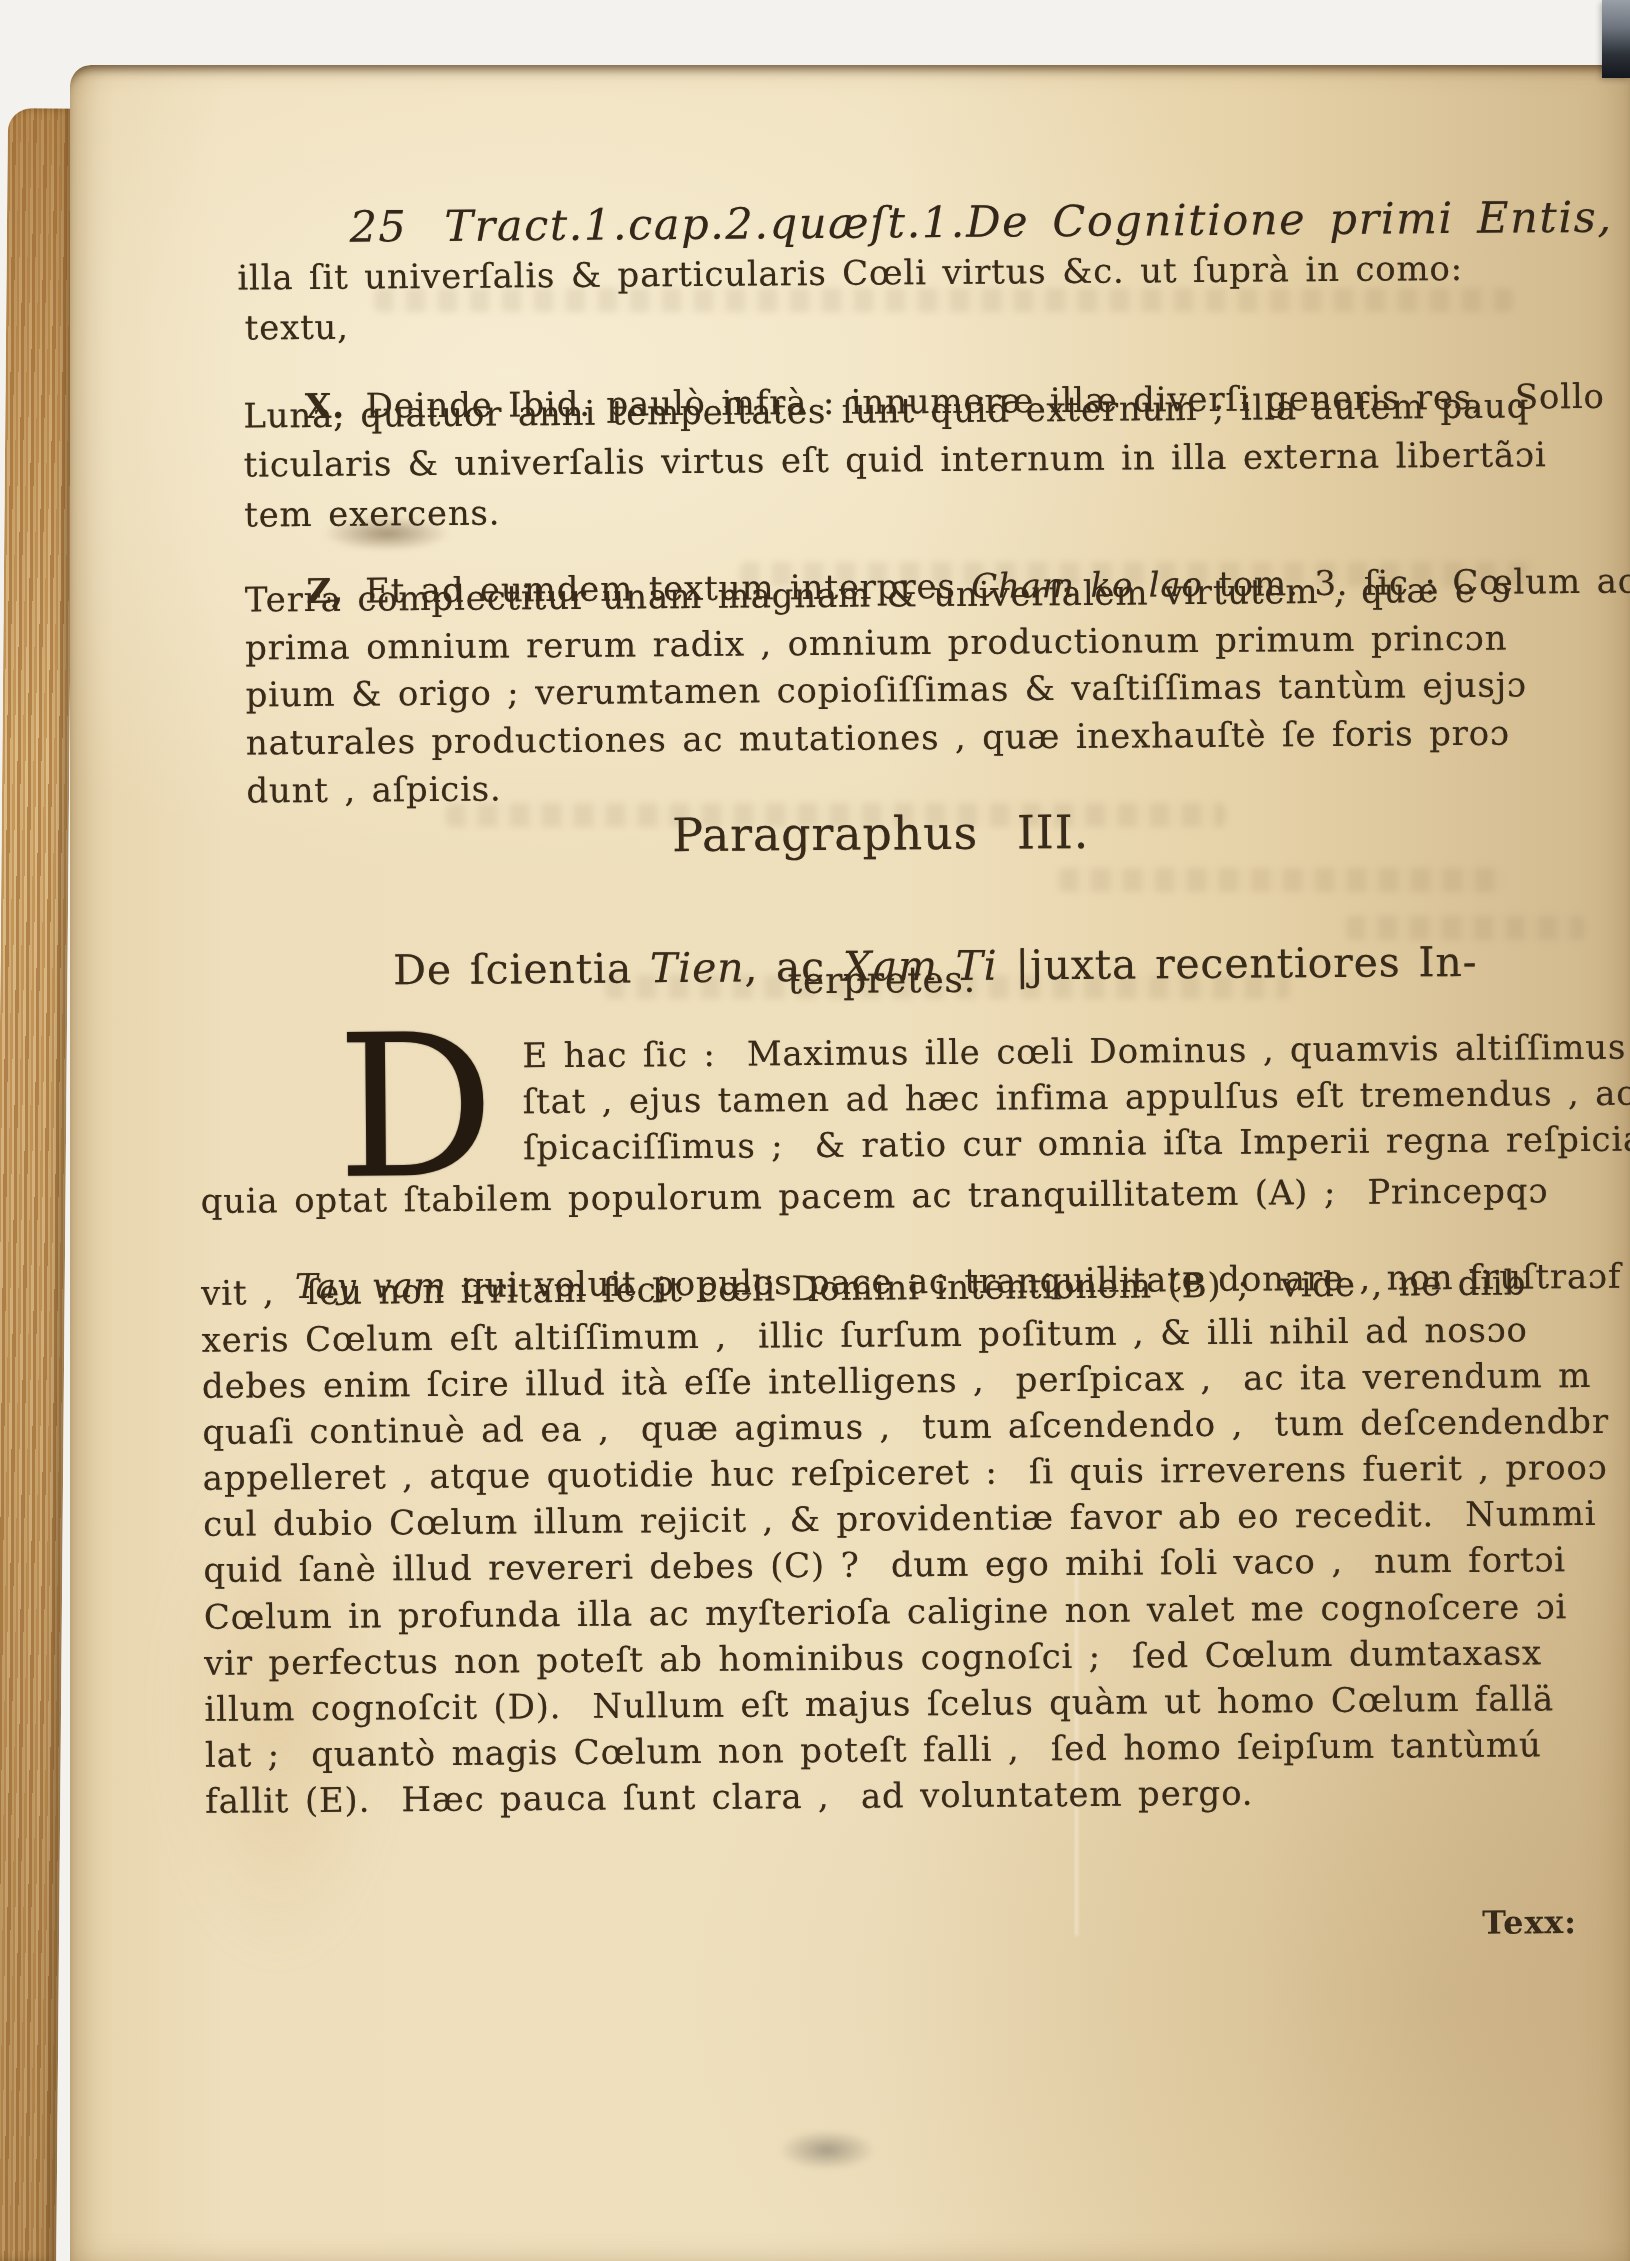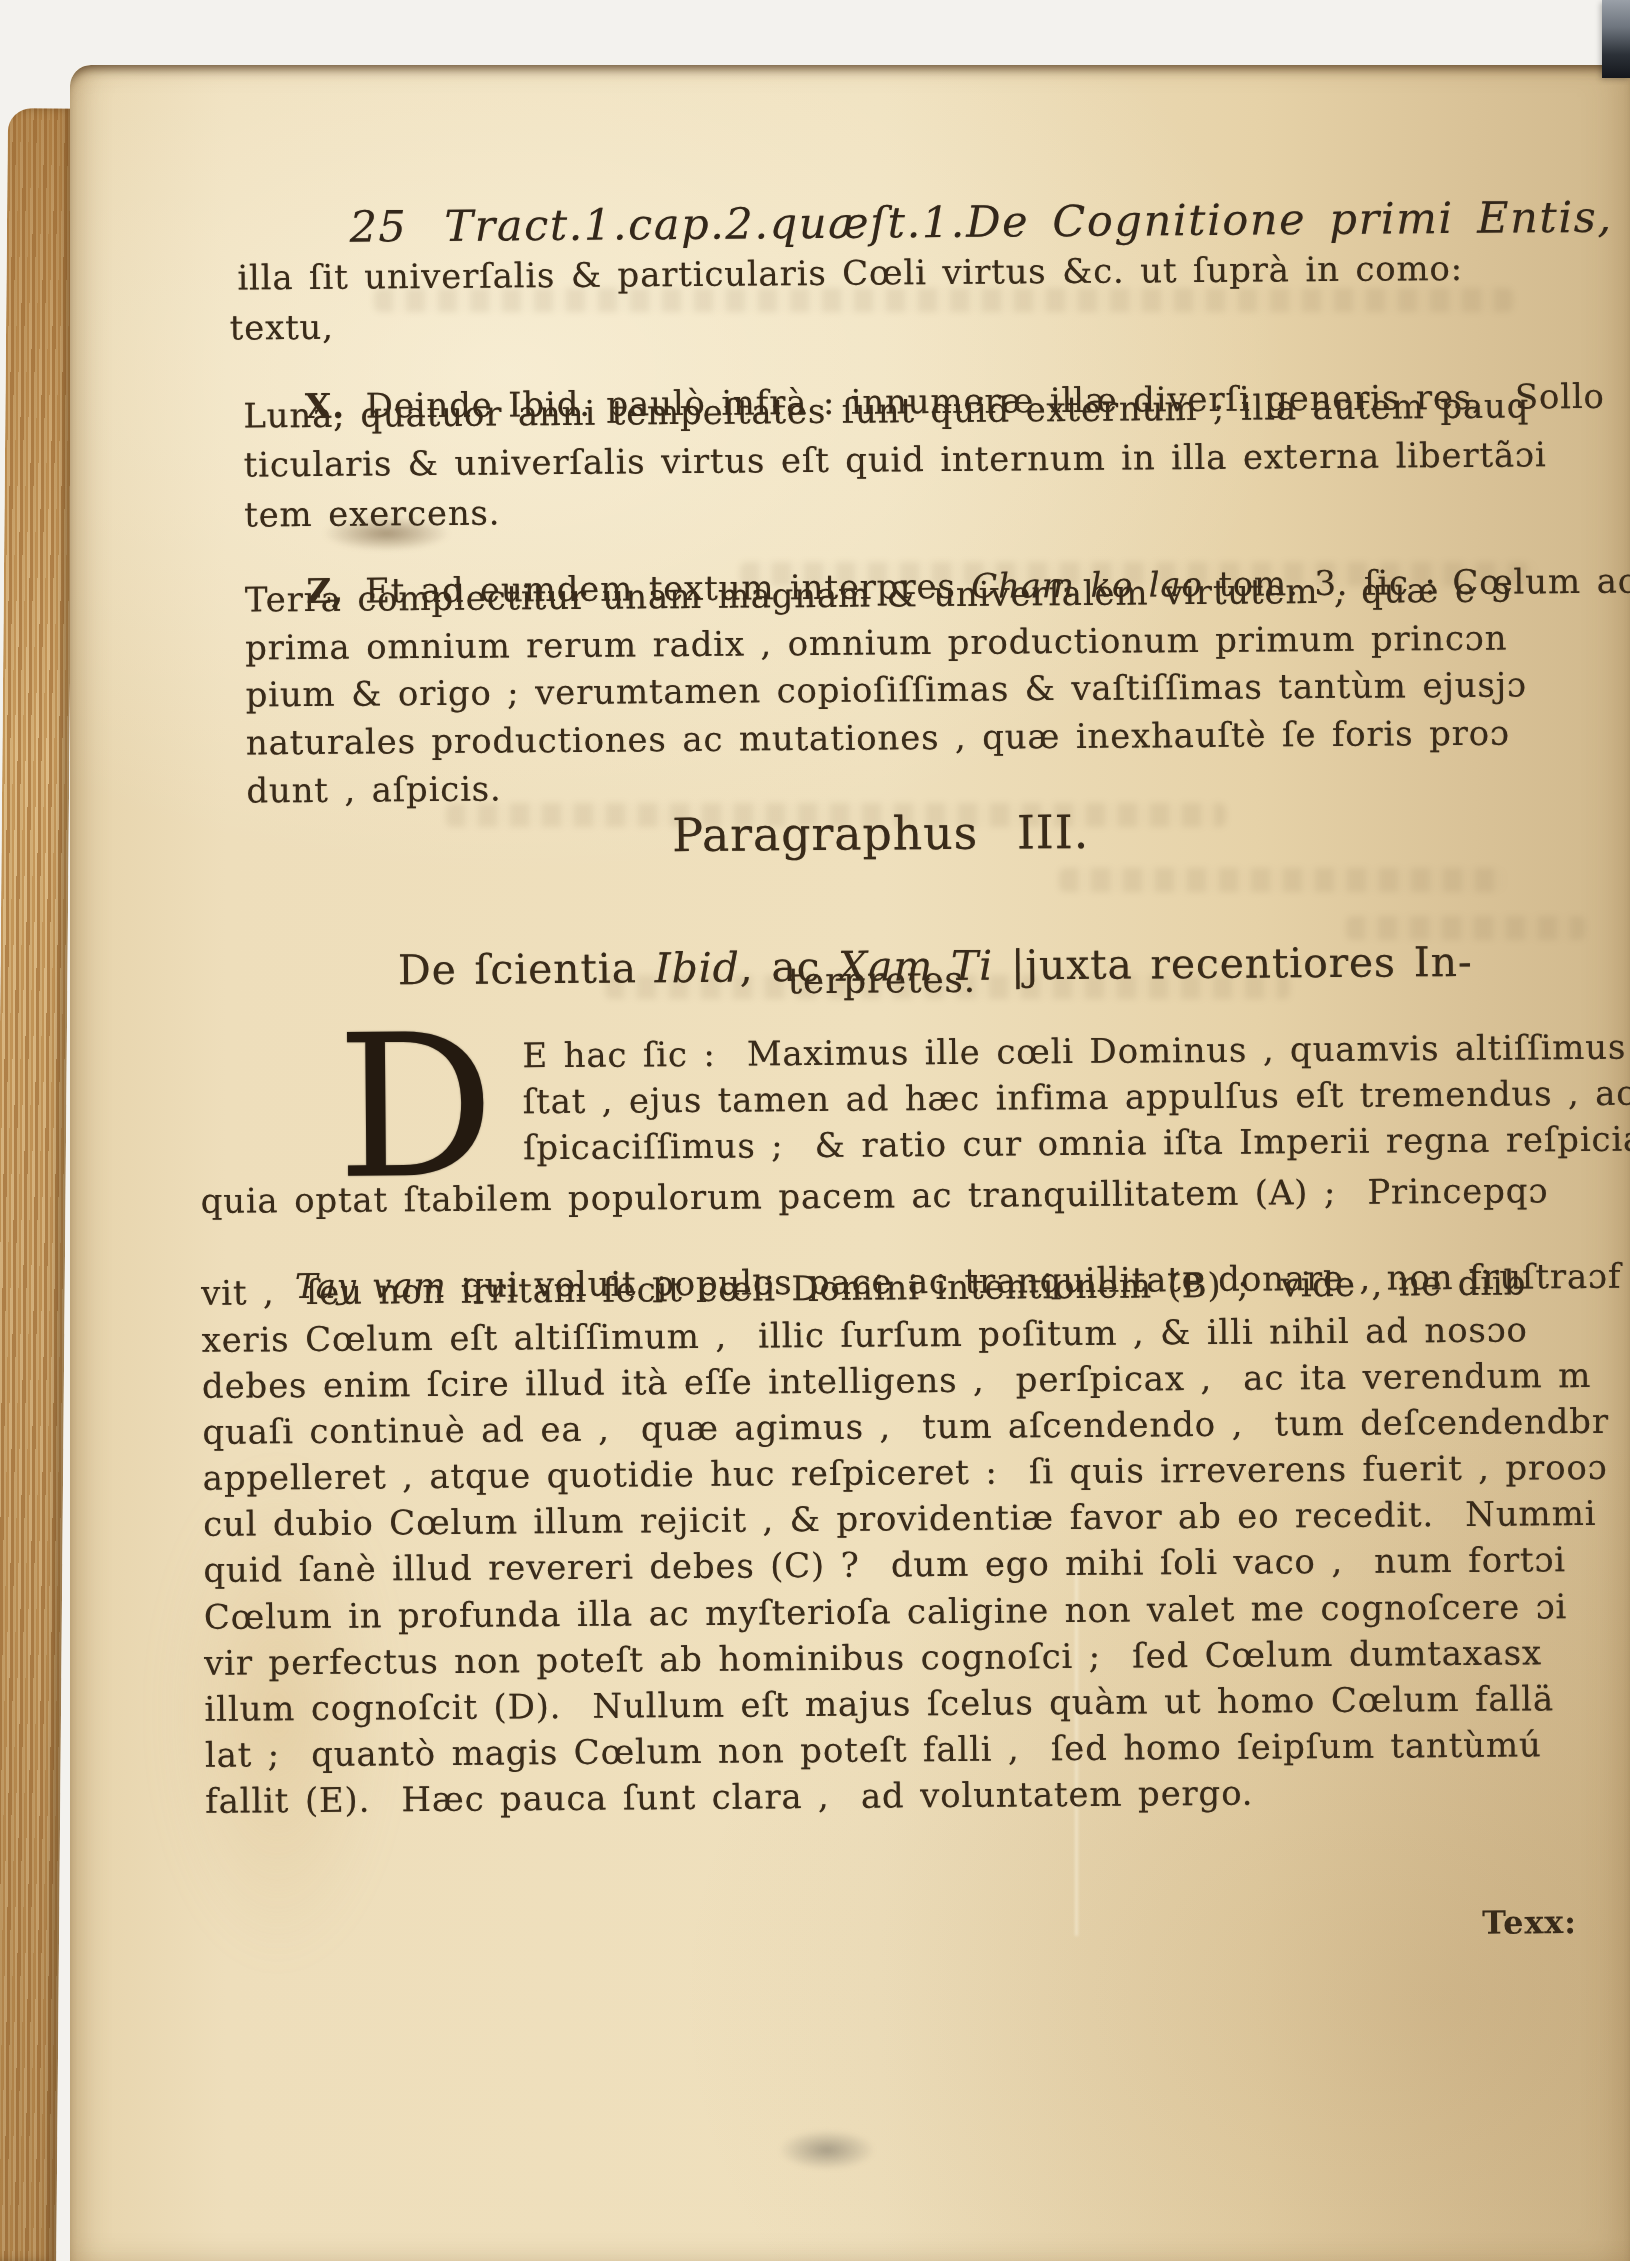--- a/index.html
+++ b/index.html
@@ -102,41 +102,41 @@
   <div class="ghost" style="left:1346px;top:916px;width:239px"></div>
   <div class="ghost" style="left:605px;top:975px;width:685px"></div>
 
   <div class="content">
 
     <div class="header-line">
       <span class="pnum">25</span><span>Tract.1.cap.2.quæſt.1.De Cognitione primi Entis,</span>
     </div>
 
     <div class="line" style="left:237px;top:253px">illa ſit univerſalis &amp; particularis Cœli virtus &amp;c. ut ſuprà in como:</div>
-    <div class="line" style="left:229px;top:303px">textu,</div>
+    <div class="line" style="left:244px;top:303px">textu,</div>
 
     <div class="line" style="left:210px;top:342px">
       <span class="marker">X.</span><span>Deinde Ibid. paulò infrà : innumeræ illæ diverſi generis res,  Sollo</span>
     </div>
     <div class="line" style="left:242px;top:391px">Luna, quatuor anni tempeſtates ſunt quid externum ; illa autem pauq</div>
     <div class="line" style="left:242px;top:440px">ticularis &amp; univerſalis virtus eſt quid internum in illa externa libertãɔi</div>
     <div class="line" style="left:242px;top:490px">tem exercens.</div>
 
     <div class="line" style="left:210px;top:527px">
       <span class="marker">Z,</span><span>Et ad eumdem textum interpres </span><span class="it">Cham ko lao</span><span> tom. 3. ſic : Cœlum ac n</span>
     </div>
     <div class="line" style="left:242px;top:575px">Terra complectitur unam magnam &amp; univerſalem virtutem , quæ e ɔ</div>
     <div class="line" style="left:242px;top:623px">prima omnium rerum radix , omnium productionum primum princɔn</div>
     <div class="line" style="left:242px;top:670px">pium &amp; origo ; verumtamen copioſiſſimas &amp; vaſtiſſimas tantùm ejusjɔ</div>
     <div class="line" style="left:242px;top:718px">naturales productiones ac mutationes , quæ inexhauſtè ſe foris proɔ</div>
     <div class="line" style="left:242px;top:766px">dunt , aſpicis.</div>
 
     <div class="centerblock heading">Paragraphus  III.</div>
     <div class="centerblock subtitle">
-      <span>De ſcientia </span><span class="it">Ibid</span><span>, ac </span><span class="it">Xam Ti</span><span> |juxta recentiores In-</span>
+      <span>De ſcientia </span><span class="it">Tien</span><span>, ac </span><span class="it">Xam Ti</span><span> |juxta recentiores In-</span>
     </div>
     <div class="centerblock subtitle2">terpretes.</div>
 
     <div class="dropcap">D</div>
     <div class="line" style="left:516px;top:1033px">E hac ſic :  Maximus ille cœli Dominus , quamvis altiſſimus ex xɔ</div>
     <div class="line" style="left:516px;top:1079px">ſtat , ejus tamen ad hæc infima appulſus eſt tremendus , ac peuɔ</div>
     <div class="line" style="left:516px;top:1125px">ſpicaciſſimus ;  &amp; ratio cur omnia iſta Imperii regna reſpiciat , eſɔ,</div>
     <div class="line" style="left:193px;top:1176px">quia optat ſtabilem populorum pacem ac tranquillitatem (A) ;  Princepqɔ</div>
     <div class="line" style="left:193px;top:1222px">
       <span class="it">Tay vam</span><span> qui voluit populos pace ac tranquillitate donare , non fruſtraɔf</span>

